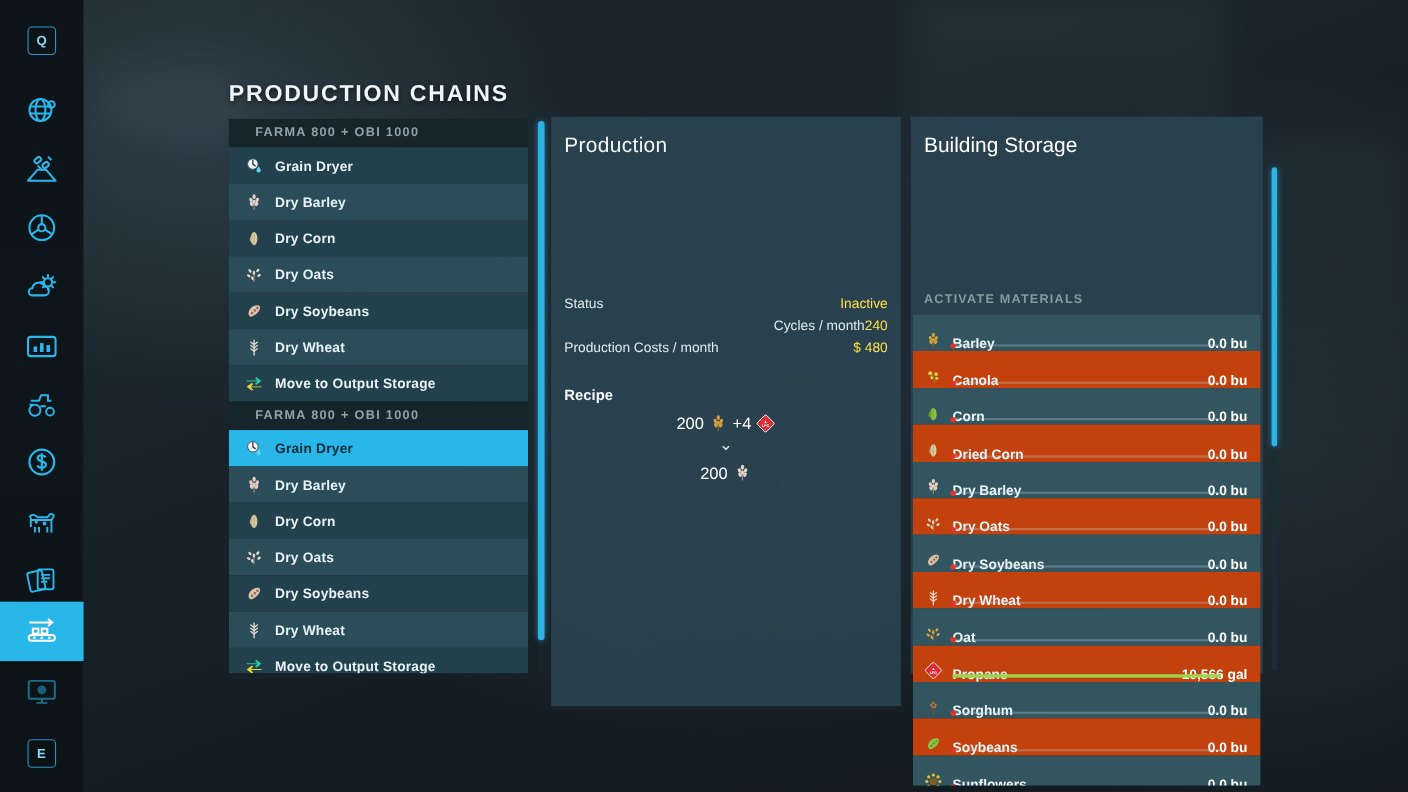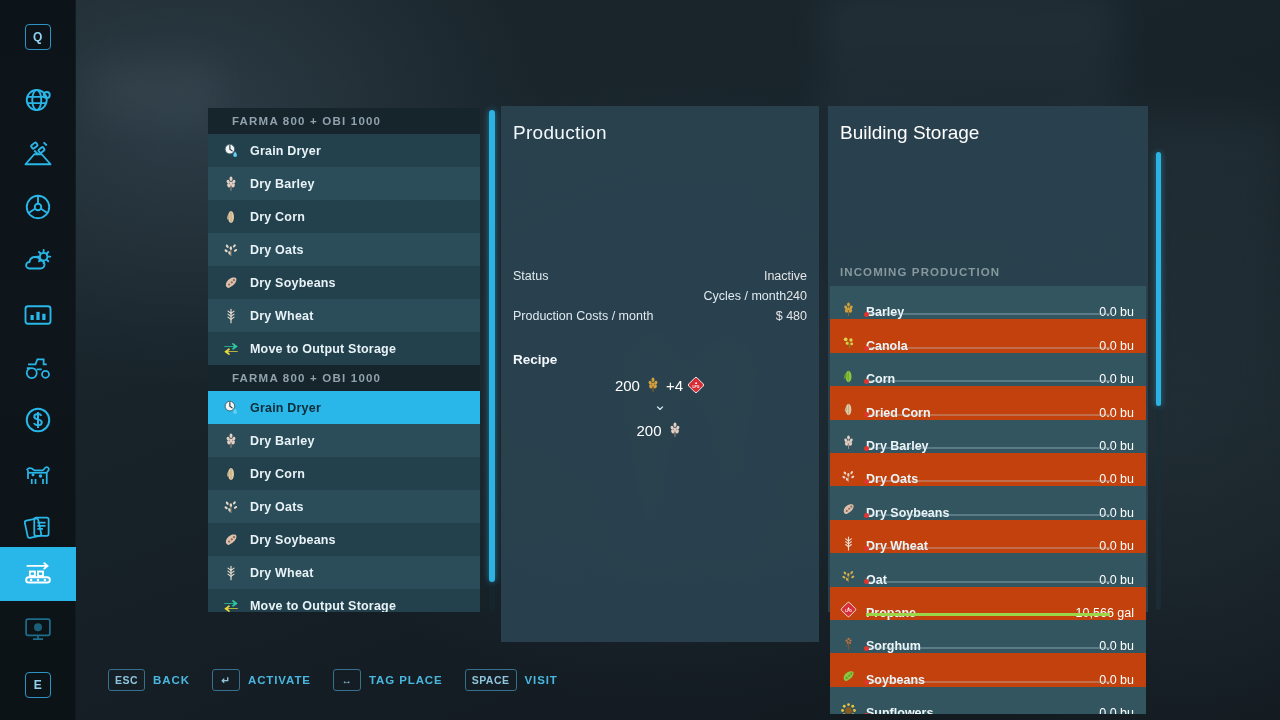--- a/index.html
+++ b/index.html
@@ -88,21 +88,21 @@
   }
   #production h2 {
     position:absolute; left:12px; top:16px;
     color:#f2f8fb; font-size:19px; font-weight:normal; letter-spacing:.3px;
   }
   .prod-row {
     position:absolute; left:12px; width:294px; height:20px;
     display:flex; justify-content:space-between; align-items:center;
     color:#dfeaf0; font-size:12.5px;
   }
-  .prod-row .val { color:#e5e5e5; }
+  .prod-row .val { color:#fde047; }
   #recipe-label {
     position:absolute; left:12px; top:246px;
     color:#f2f8fb; font-size:13.5px; font-weight:bold;
   }
   #recipe-in, #recipe-out {
     position:absolute; width:318px; text-align:center;
     color:#ffffff; font-size:15px;
     display:flex; align-items:center; justify-content:center; gap:4px;
   }
   #recipe-in { top:270px; left:0; }
@@ -131,21 +131,21 @@
   }
   .stor-row {
     position:relative; height:33.4px; background:#32555f;
     display:flex; align-items:flex-end; padding:0 12px 0 8px;
   }
   .stor-row.alt { background:#c2410c; }
   .stor-row .ico { width:20px; height:20px; flex:0 0 20px; margin-right:8px;
                    display:flex; align-items:center; justify-content:center; }
   .stor-row .ico svg { width:17px; height:17px; }
   .stor-row .nm { color:#eef6fa; font-size:12.5px; font-weight:bold; flex:1; }
-  .stor-row .amt { color:#ffffff; font-size:12.5px; font-weight:normal; }
+  .stor-row .amt { color:#ffffff; font-size:12.5px; font-weight:bold; }
   .bar-bg {
     position:absolute; left:36px; bottom:4px; width:244px; height:2px;
     background:rgba(190,215,225,.30);
   }
   .bar-fill { position:absolute; left:0; top:0; height:2px; background:#9ad648; }
   .bar-dot {
     position:absolute; left:34px; bottom:2.2px; width:5px; height:5px;
     border-radius:50%; background:#e0342e;
   }
   .bar-bg.full { height:3px; bottom:4px; background:rgba(190,215,225,.25); }
@@ -291,20 +291,21 @@
             <path d="M8 20h8M12 17v3"></path>
             <circle cx="12" cy="10.5" r="3.2" fill="#29b6e8" stroke="none" opacity=".85"></circle>
           </svg>
         </span>
       </div>
       <div class="rail-item" style="top: 658px;">
         <div class="keycap">E</div>
       </div>
     </div>
 
+  <div id="page-title">PRODUCTION CHAINS</div>
 
   <div id="chain-panel">
     <div id="chain-list">
         <div class="group-header">FARMA 800 + OBI 1000</div>
         <div class="chain-row">
           <span class="ico">
             <svg viewBox="0 0 24 24">
               <circle cx="10.5" cy="9.5" r="6.4" fill="#f3f6f7" stroke="#3a5a66" stroke-width="1.2"></circle>
               <path d="M10.5 4.6v5l3 2.2" stroke="#20333c" stroke-width="1.5" fill="none" stroke-linecap="round"></path>
               <path d="M17.5 12.5c1.8 2.4 2.6 3.7 2.6 4.8a2.6 2.6 0 0 1-5.2 0c0-1.1.8-2.4 2.6-4.8z" fill="#5fd0f0"></path>
@@ -519,21 +520,21 @@
               <ellipse cx="15" cy="14" rx="2" ry="2.8" transform="rotate(28 15 14)"></ellipse>
               <ellipse cx="12" cy="12" rx="2" ry="3.2"></ellipse>
             </g>
             <path d="M12 13v8" stroke="#a88d7e" stroke-width="1.4"></path>
           </svg></span>
       </div>
   </div>
 
   <div id="storage">
     <h2>Building Storage</h2>
-    <div id="storage-sub">INCOMING PRODUCTION</div>
+    <div id="storage-sub">ACTIVATE MATERIALS</div>
     <div id="storage-list">
         <div class="stor-row">
           <span class="ico">
             <svg viewBox="0 0 24 24">
               <g fill="#d4a03c">
                 <ellipse cx="12" cy="5" rx="2" ry="3"></ellipse>
                 <ellipse cx="8.3" cy="9" rx="2" ry="2.8" transform="rotate(-28 8.3 9)"></ellipse>
                 <ellipse cx="15.7" cy="9" rx="2" ry="2.8" transform="rotate(28 15.7 9)"></ellipse>
                 <ellipse cx="9" cy="14" rx="2" ry="2.8" transform="rotate(-28 9 14)"></ellipse>
                 <ellipse cx="15" cy="14" rx="2" ry="2.8" transform="rotate(28 15 14)"></ellipse>
@@ -761,31 +762,13 @@
           </span>
           <span class="nm">Sunflowers</span>
           <span class="amt">0.0 bu</span>
           <div class="bar-dot"></div>
         </div>
       </div>
   </div>
   <div id="stor-track"></div>
   <div id="stor-thumb"></div>
 
-  <div id="footer">
-      <div class="hint">
-        <div class="cap">ESC</div>
-        <div class="lbl">BACK</div>
-      </div>
-      <div class="hint">
-        <div class="cap">↵</div>
-        <div class="lbl">ACTIVATE</div>
-      </div>
-      <div class="hint">
-        <div class="cap">↔</div>
-        <div class="lbl">TAG PLACE</div>
-      </div>
-      <div class="hint">
-        <div class="cap">SPACE</div>
-        <div class="lbl">VISIT</div>
-      </div>
-    </div>
 </div>
 
 </body></html>

